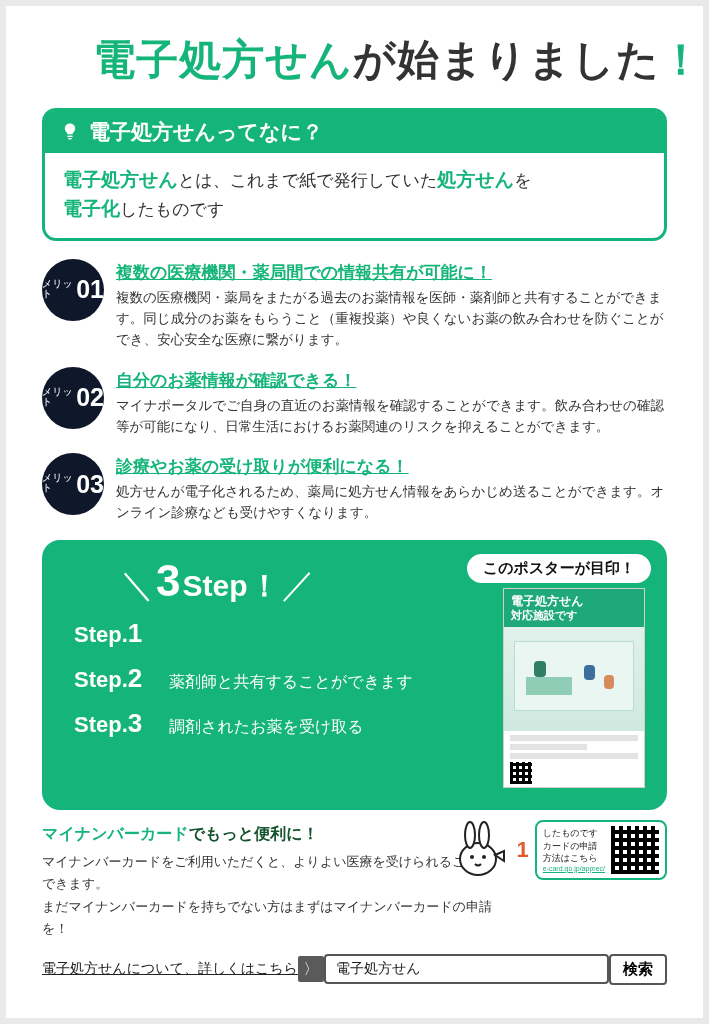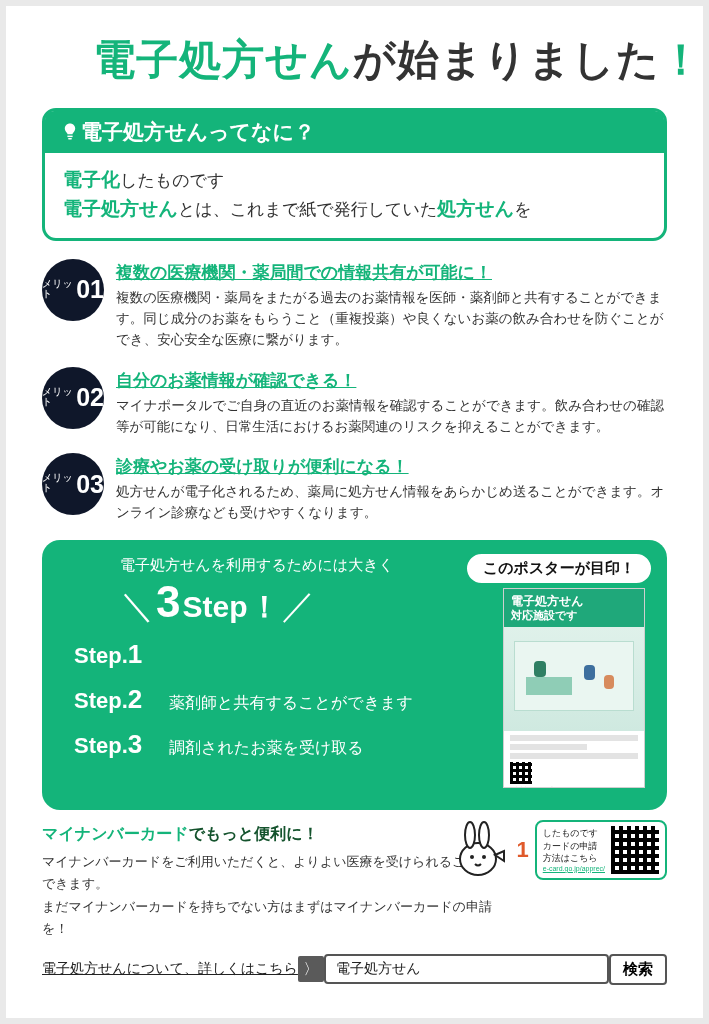--- a/index.html
+++ b/index.html
@@ -38,21 +38,21 @@
   }
   .whatis-head {
     background: #14b47a;
     color: #ffffff;
     border-radius: 9px 9px 0 0;
     padding: 7px 16px 7px 14px;
     font-size: 21px;
     font-weight: bold;
     display: flex;
     align-items: center;
-    gap: 0;
+    gap: 8px;
   }
   .bulb {
     display: inline-block;
     width: 22px; height: 22px;
     position: relative;
   }
   .whatis-body {
     padding: 12px 18px 14px 18px;
     font-size: 19px;
     line-height: 1.55;
@@ -308,24 +308,24 @@
         <svg width="22" height="22" viewBox="0 0 22 22" aria-hidden="true">
           <path d="M11 2.5c-3 0-5.2 2.2-5.2 5 0 2 1.2 3.3 2 4.2.5.6.7 1 .7 1.6h5c0-.6.2-1 .7-1.6.8-.9 2-2.2 2-4.2 0-2.8-2.2-5-5.2-5z" fill="#ffffff"></path>
           <rect x="8.4" y="14.6" width="5.2" height="1.5" fill="#ffffff"></rect>
           <rect x="9.1" y="17" width="3.8" height="1.4" rx="0.7" fill="#ffffff"></rect>
         </svg>
       </span>
       <span>電子処方せんってなに？</span>
     </div>
     <div class="whatis-body">
       <div>
+        <span class="g">電子処方せん</span><span class="n">とは、これまで紙で発行していた</span><span class="g">処方せん</span><span class="n">を</span>
+      </div>
+      <div>
         <span class="g">電子化</span><span class="n">したものです</span>
-      </div>
-      <div>
-        <span class="g">電子処方せん</span><span class="n">とは、これまで紙で発行していた</span><span class="g">処方せん</span><span class="n">を</span>
       </div>
     </div>
   </div>
 
   <div class="merits">
 
     <div class="merit">
       <div class="badge">
         <span class="kana">メリット</span>
         <span class="num">01</span>
@@ -377,21 +377,20 @@
       </div>
       <div class="mp-foot">
         <div class="bar"></div>
         <div class="bar s"></div>
         <div class="bar"></div>
         <div class="mp-qr"></div>
         <div class="mp-note">IT導入補助金のご案内</div>
       </div>
     </div>
 
-    <div class="steps-lead">電子処方せんを利用するためには大きく</div>
     <div class="steps-big">
       <span class="slash">＼</span>
       <span class="num3">3</span>
       <span class="stp">Step</span>
       <span class="stp">！</span>
       <span class="slash">／</span>
     </div>
 
     <div class="step-row">
       <div class="step-label"><span>Step.</span><span class="sn">1</span></div>

